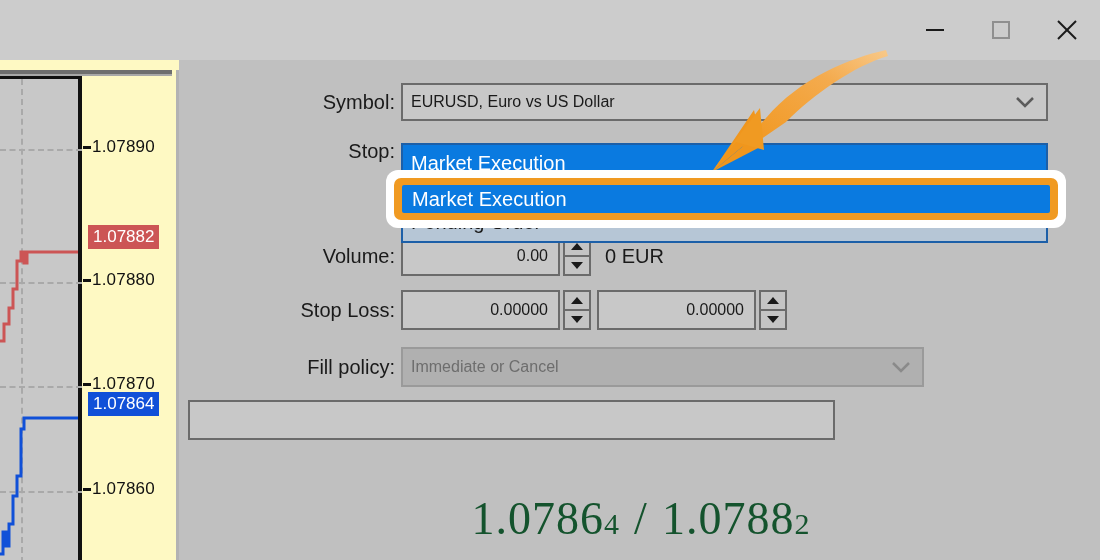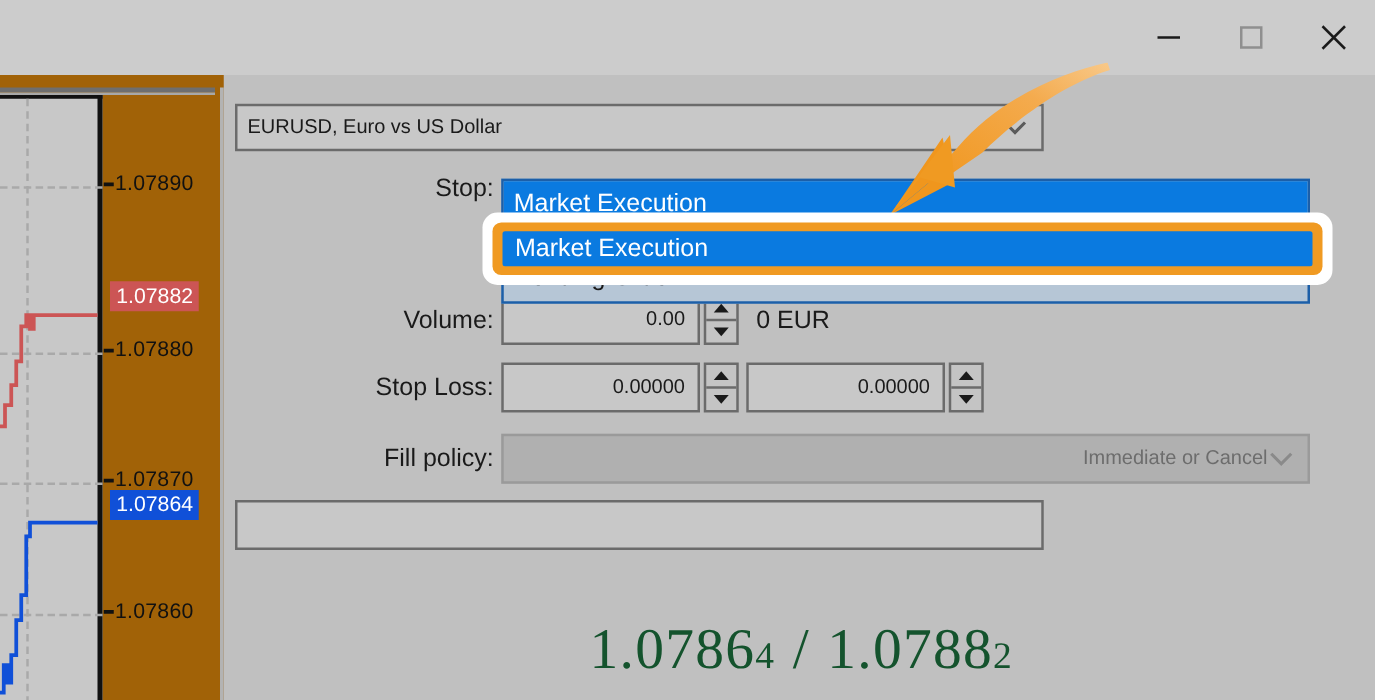--- a/index.html
+++ b/index.html
@@ -11,21 +11,21 @@
   }
   .screen{position:relative;width:1100px;height:560px;overflow:hidden;background:#c0c0c0;}
 
   
   .titlebar{position:absolute;left:0;top:0;width:1100px;height:60px;background:#cccccc;}
   .wincontrols{position:absolute;right:0;top:0;height:60px;display:flex;align-items:center;}
   .winbtn{width:66px;height:60px;display:flex;align-items:center;justify-content:center;}
   .winbtn svg{display:block;}
 
   
-  .chartpanel{position:absolute;left:0;top:60px;width:179px;height:500px;background:#a16207;}
+  .chartpanel{position:absolute;left:0;top:60px;width:179px;height:500px;background:#fef9c3;}
   .chart-topline{position:absolute;left:0;top:10px;width:172px;height:4px;background:#6e6e6e;}
   .chart-topline2{position:absolute;left:0;top:14px;width:172px;height:2px;background:#a8a8a8;}
   .chart-area{position:absolute;left:0;top:16px;width:82px;height:484px;background:#c8c8c8;
               border-right:4px solid #111;border-top:3px solid #111;box-sizing:border-box;}
   .vgrid{position:absolute;left:21px;top:0;width:0;height:484px;
          border-left:2px dashed #a9a9a9;}
   .hgrid{position:absolute;left:0;width:82px;height:0;border-top:2px dashed #a9a9a9;}
   .tick{position:absolute;left:83px;width:8px;height:0;border-top:3px solid #111;}
   .scale-lbl{position:absolute;left:92px;font-size:17px;color:#111;letter-spacing:.2px;white-space:nowrap;}
   .pricebox{position:absolute;left:88px;padding:2px 5px;font-size:17px;color:#fff;white-space:nowrap;}
@@ -148,20 +148,21 @@
     <div class="scale-lbl" style="top:419px;">1.07860</div>
 
     <div class="pricebox ask" style="top:165px;">1.07882</div>
     <div class="pricebox bid" style="top:332px;">1.07864</div>
   </div>
   <div class="panel-divider"></div>
 
   <div class="form">
 
     <div class="row" style="left:0;top:23px;width:918px;">
+      <div class="lbl" style="width:213px;">Symbol:</div>
       <div class="field combo" style="margin-left:6px;width:647px;height:38px;">
         <span>EURUSD, Euro vs US Dollar</span>
         <span class="chev">
           <svg width="22" height="14" viewBox="0 0 22 14">
               <polyline points="3,3 11,11 19,3" fill="none" stroke="#5b5b5b" stroke-width="2.5"></polyline>
             </svg>
         </span>
       </div>
     </div>
 
@@ -207,21 +208,21 @@
             <span class="tri-up"></span>
           </div>
         <div>
             <span class="tri-dn"></span>
           </div>
       </div>
     </div>
 
     <div class="row" style="left:0;top:287px;width:918px;">
       <div class="lbl" style="width:213px;">Fill policy:</div>
-      <div class="field combo disabled" style="margin-left:6px;width:647px;height:40px;justify-content:flex-end;">
+      <div class="field combo disabled" style="margin-left:6px;width:523px;height:40px;">
         <span>Immediate or Cancel</span>
         <span class="chev">
           <svg width="22" height="14" viewBox="0 0 22 14">
               <polyline points="3,3 11,11 19,3" fill="none" stroke="#8a8a8a" stroke-width="2.5"></polyline>
             </svg>
         </span>
       </div>
     </div>
 
     <div class="row" style="left:0;top:340px;width:918px;">

